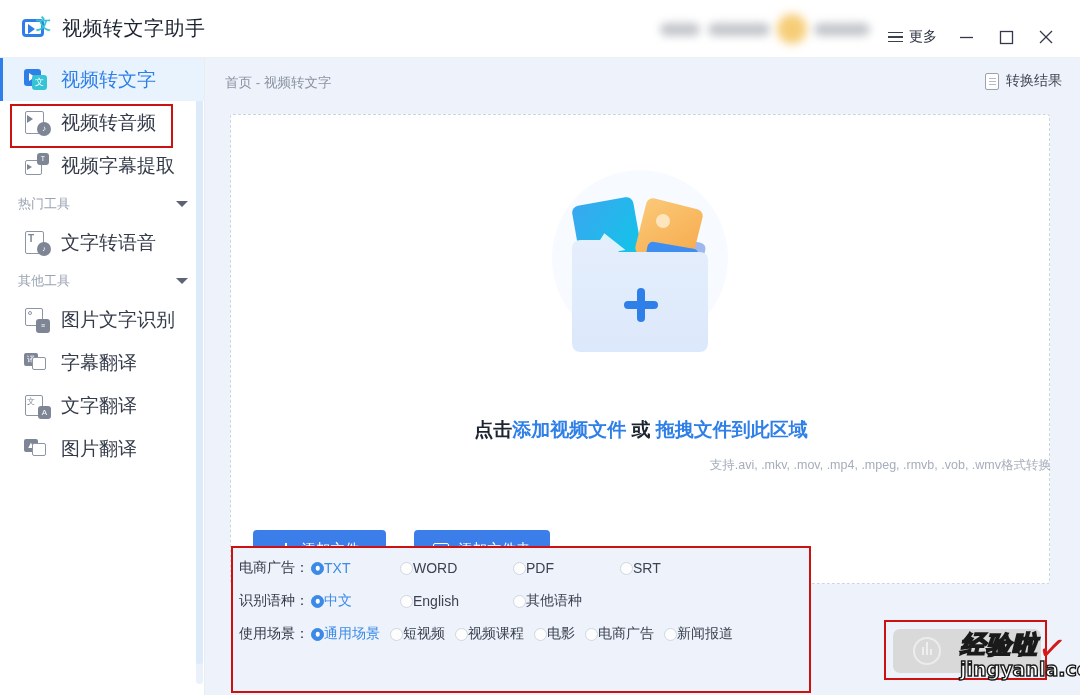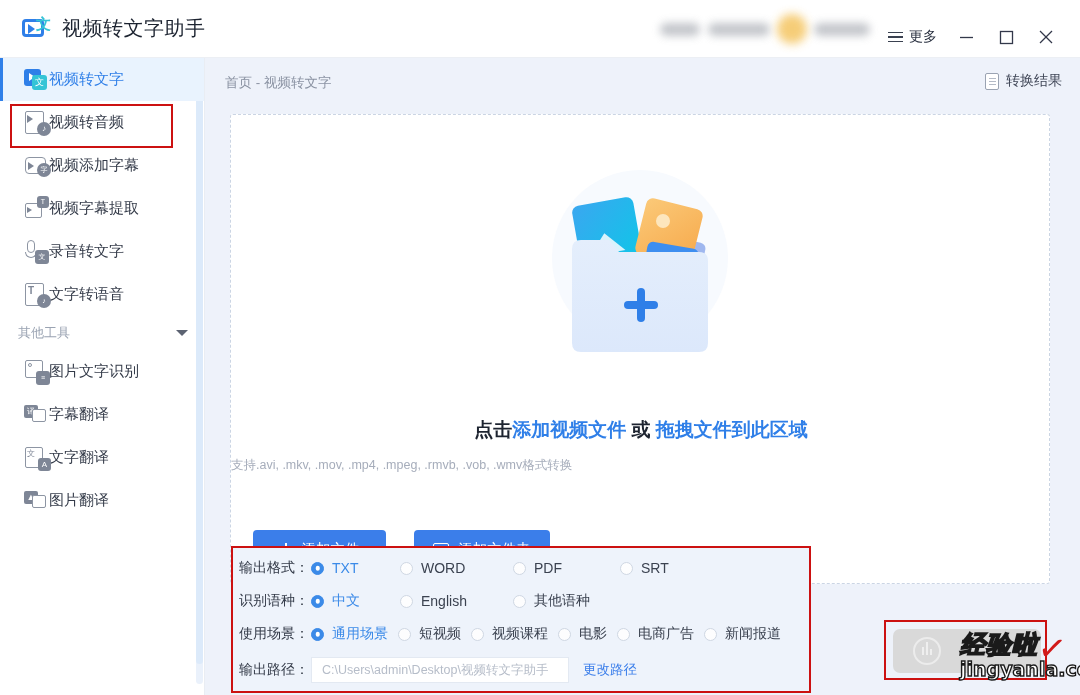--- a/index.html
+++ b/index.html
@@ -110,21 +110,21 @@
     border-right: 6px solid transparent;
     border-top: 6px solid #5c6372;
   }
   .sb-item {
     display: flex; align-items: center;
     height: 43px; padding-left: 23px;
     position: relative;
   }
   .sb-item .sb-icon { width: 26px; height: 26px; flex: none; position: relative; }
   .sb-item .sb-label {
-    margin-left: 0; font-size: 15px; color: #343b49;
+    margin-left: 12px; font-size: 19px; color: #343b49;
   }
   .sb-item.active { background: #e9f3fe; }
   .sb-item.active::before {
     content: ""; position: absolute; left: 0; top: 0;
     width: 3px; height: 43px; background: #2f7fe8;
   }
   .sb-item.active .sb-label { color: #2f7fe8; }
   .annot-box {
     position: absolute; border: 2px solid #cc1111; pointer-events: none;
   }
@@ -215,21 +215,21 @@
     transform: translateX(-50%);
     width: 240px; height: 215px;
   }
   .headline {
     position: absolute; left: 0; top: 302px; width: 820px;
     text-align: center; font-size: 19px; font-weight: bold; color: #1d2430;
   }
   .headline .em { color: #2f7fe8; }
   .subline {
     position: absolute; left: 0; top: 342px; width: 820px;
-    text-align: left; font-size: 12.5px; color: #a6adbb;
+    text-align: right; font-size: 12.5px; color: #a6adbb;
   }
   .subline2 {
     position: absolute; left: 0; top: 368px; width: 820px;
     text-align: center; font-size: 12.5px; color: #a6adbb;
   }
   .btn-row {
     position: absolute; left: 22px; top: 415px;
     display: flex; gap: 28px;
   }
   .btn-primary {
@@ -261,21 +261,21 @@
   }
   .opt-row {
     position: absolute; left: 0; display: flex; align-items: center;
     height: 24px;
   }
   .opt-label {
     width: 78px; padding-left: 6px;
     font-size: 14px; color: #333a48; flex: none;
   }
   .radio {
-    display: flex; align-items: center; gap: 8px; margin-right: 3px;
+    display: flex; align-items: center; margin-right: 3px;
   }
   .radio .dot {
     width: 13px; height: 13px; border-radius: 50%;
     border: 1.4px solid #cfd7e3; background: #fdfdfe;
     flex: none; position: relative;
   }
   .radio.on .dot {
     background: #3b8ae8; border-color: #3b8ae8;
   }
   .radio.on .dot::after {
@@ -407,47 +407,35 @@
 
     <div class="sb-item">
       <span class="sb-icon">
         <span class="ic"></span>
         <span class="ic-tri" style="left:4px;top:5px;border-left-width:6px;border-top-width:4px;border-bottom-width:4px"></span>
         <span class="ic-badge round" style="right:-2px;bottom:0px">♪</span>
       </span>
       <span class="sb-label">视频转音频</span>
     </div>
 
-    <div class="sb-item">
-      <span class="sb-icon">
-        <span class="ic" style="width:21px;height:17px;top:4px;border-radius:4px"></span>
-        <span class="ic-tri" style="left:5px;top:9px;border-left-width:6px;border-top-width:4px;border-bottom-width:4px"></span>
-        <span class="ic-badge round" style="right:-2px;bottom:2px;font-size:7px">字</span>
-      </span>
-      <span class="sb-label">视频添加字幕</span>
-    </div>
 
     <div class="sb-item">
       <span class="sb-icon">
         <span class="ic" style="width:17px;height:15px;top:7px"></span>
         <span class="ic-tri" style="left:4px;top:11px;border-left-width:5px;border-top-width:3.5px;border-bottom-width:3.5px"></span>
         <span class="ic-badge" style="right:0px;top:0px;bottom:auto;width:12px;height:12px;line-height:12px;font-size:7px">T</span>
       </span>
       <span class="sb-label">视频字幕提取</span>
     </div>
 
-
-    <div class="sb-item">
-      <span class="sb-icon">
-        <span style="position:absolute;left:4px;top:1px;width:8px;height:13px;border:1.6px solid #8d95a3;border-radius:4px;"></span>
-        <span style="position:absolute;left:2px;top:13px;width:12px;height:6px;border:1.6px solid #8d95a3;border-top:none;border-radius:0 0 7px 7px;"></span>
-        <span class="ic-badge" style="right:0;bottom:1px;font-size:7px">文</span>
-      </span>
-      <span class="sb-label">录音转文字</span>
-    </div>
+    <div class="sb-group">
+      <span class="sb-group-label">热门工具</span>
+      <span class="caret"></span>
+    </div>
+
 
     <div class="sb-item">
       <span class="sb-icon">
         <span class="ic"></span>
         <span class="ic-inner" style="left:5px;top:4px;font-size:10px;font-weight:bold">T</span>
         <span class="ic-badge round" style="right:-2px;bottom:0;font-size:7px">♪</span>
       </span>
       <span class="sb-label">文字转语音</span>
     </div>
 
@@ -547,21 +535,21 @@
           <span class="btn-folder"></span>
           <span>添加文件夹</span>
         </div>
       </div>
     </div>
   </div>
 
   <div class="options">
 
     <div class="opt-row" style="top:8px; width:576px">
-      <span class="opt-label">输出格式：</span>
+      <span class="opt-label">电商广告：</span>
       <span class="radio on" style="width:86px">
         <span class="dot"></span>
         <span class="rl">TXT</span>
       </span>
       <span class="radio" style="width:110px">
         <span class="dot"></span>
         <span class="rl">WORD</span>
       </span>
       <span class="radio" style="width:104px">
         <span class="dot"></span>
@@ -610,25 +598,20 @@
       <span class="radio" style="margin-right:10px">
         <span class="dot"></span>
         <span class="rl">电商广告</span>
       </span>
       <span class="radio">
         <span class="dot"></span>
         <span class="rl">新闻报道</span>
       </span>
     </div>
 
-    <div class="opt-row" style="top:108px; width:576px; height:28px">
-      <span class="opt-label">输出路径：</span>
-      <span class="path-input">C:\Users\admin\Desktop\视频转文字助手</span>
-      <span class="path-change">更改路径</span>
-    </div>
   </div>
 
   <div class="convert-wrap">
     <div class="convert-btn">
       <span class="wave-ic">
         <i style="left:7px;height:8px"></i>
         <i style="left:11px;height:13px"></i>
         <i style="left:15px;height:6px"></i>
       </span>
     </div>

